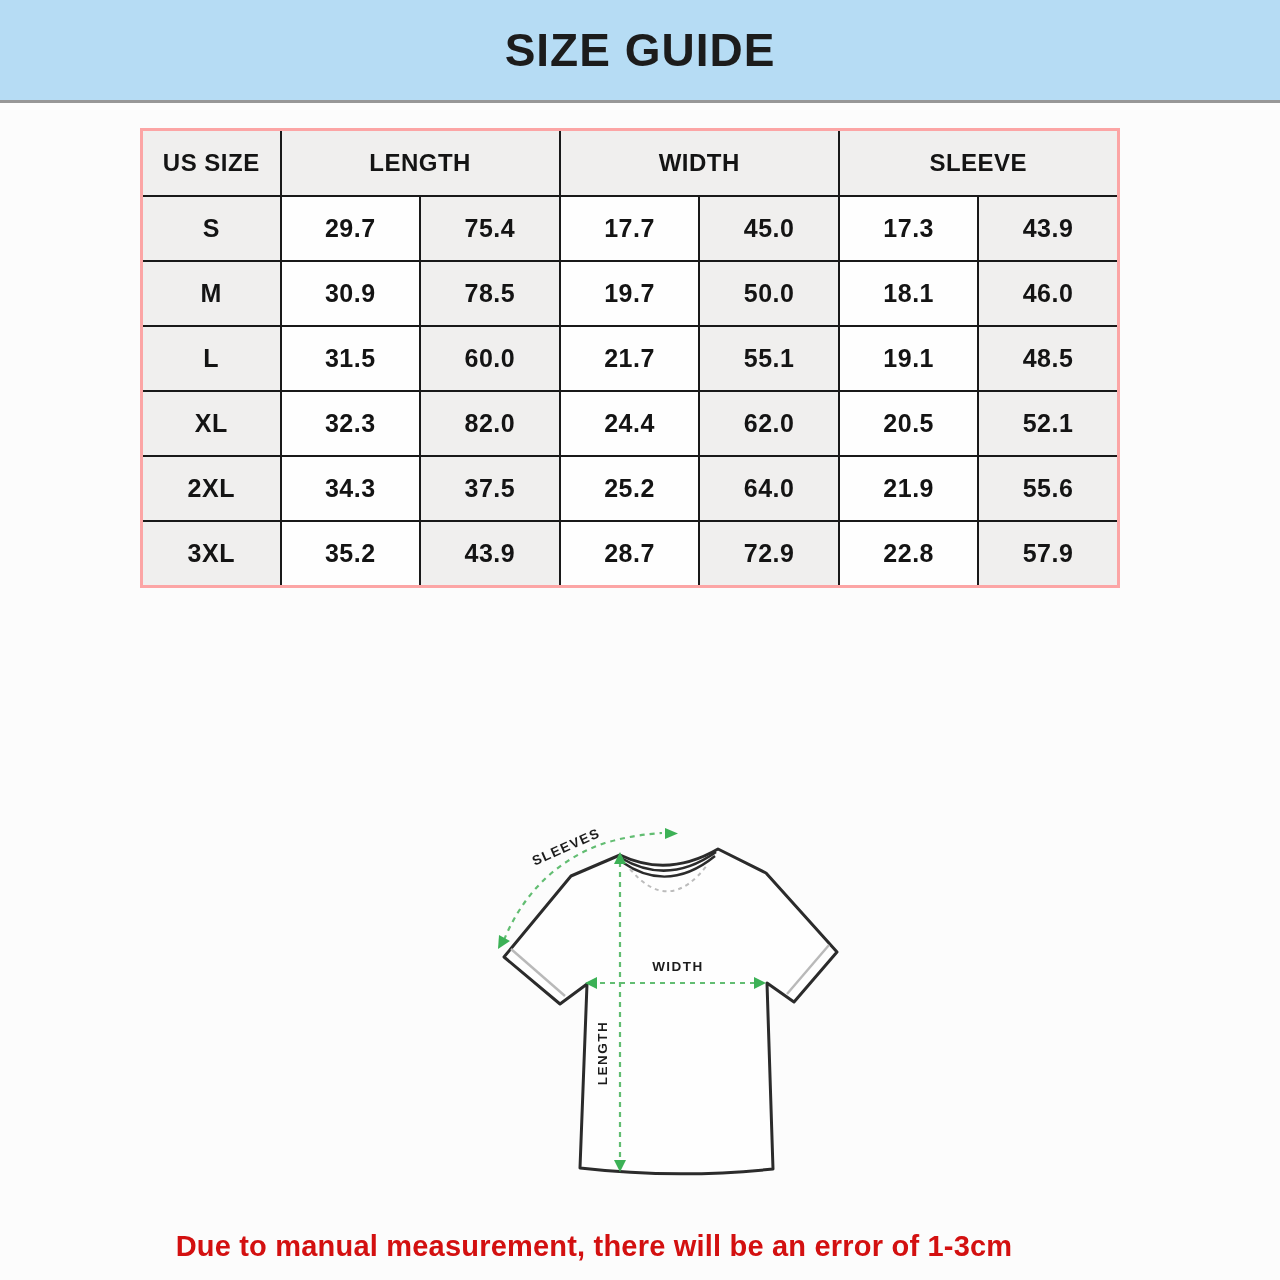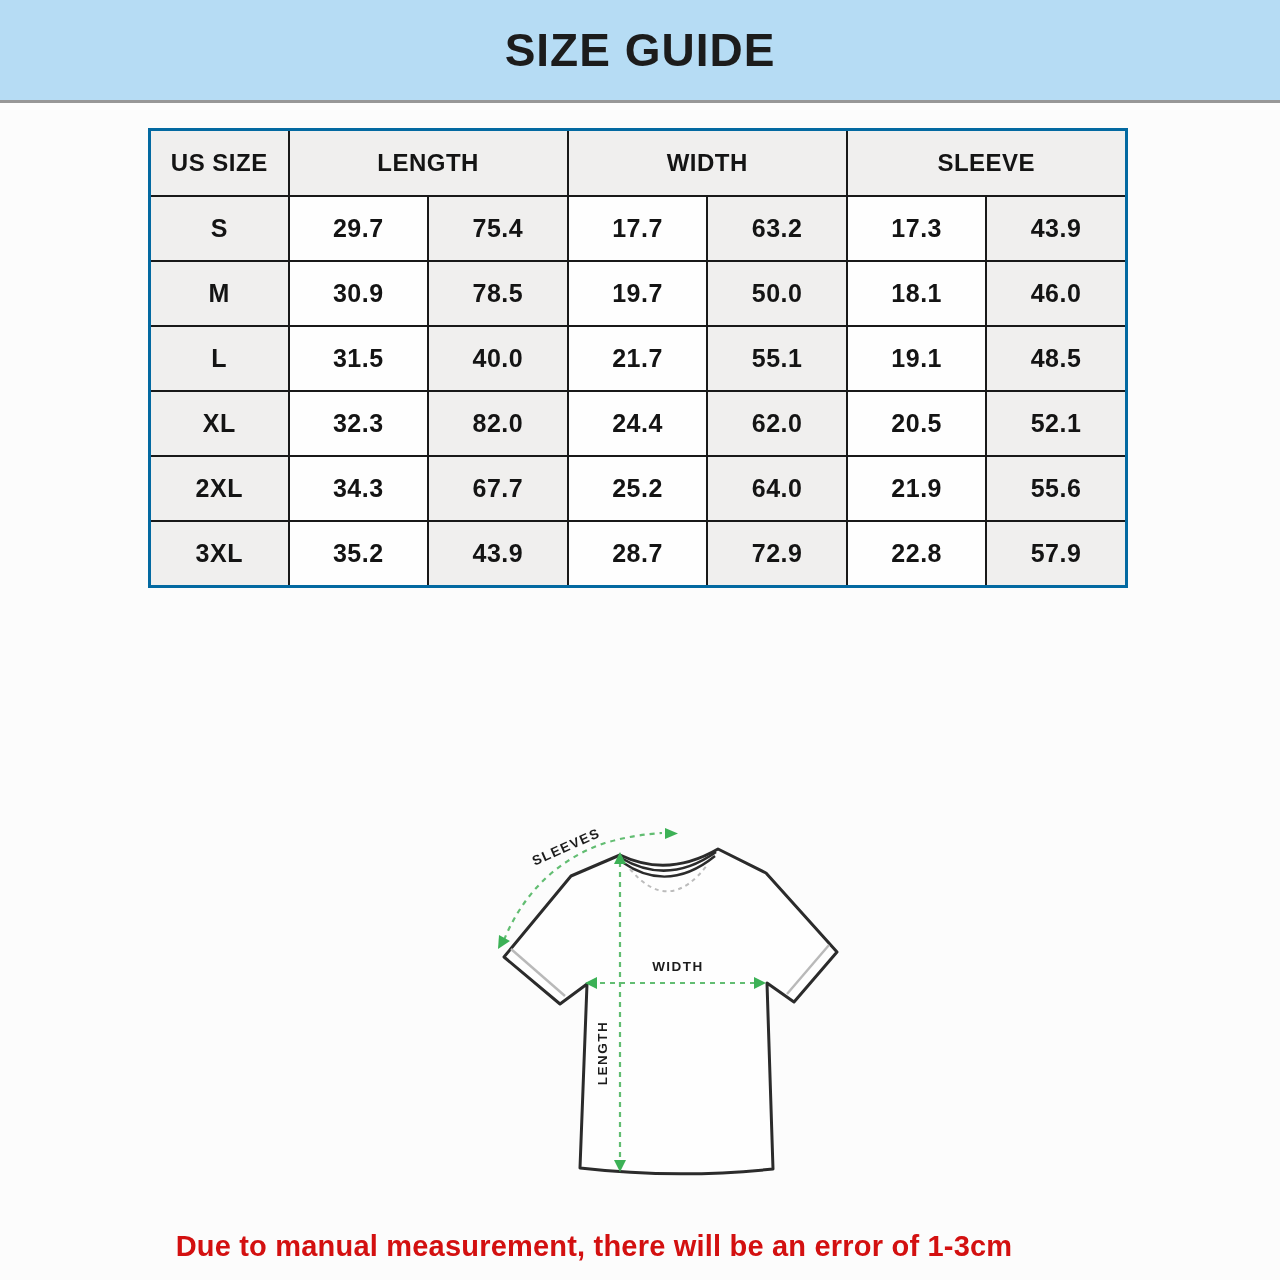--- a/index.html
+++ b/index.html
@@ -13,23 +13,23 @@
   .banner{
     position:absolute;top:0;left:0;width:1280px;height:100px;
     background:#b6dcf4;border-bottom:3px solid #979797;
     display:flex;align-items:center;justify-content:center;
   }
   .banner .title{
     font-size:46px;font-weight:bold;color:#1c1c1c;letter-spacing:1px;margin:0;
   }
   
   table.size-chart{
-    position:absolute;left:148px;top:128px;width:977px;
+    position:absolute;left:140px;top:128px;width:977px;
     border-collapse:collapse;table-layout:fixed;
-    border:3px solid #0369a1;
+    border:3px solid #fca5a5;
   }
   table.size-chart th, table.size-chart td{
     border:2px solid #191919;
     text-align:center;vertical-align:middle;
     font-weight:bold;color:#141414;padding:0;
     letter-spacing:0.5px;
   }
   table.size-chart th{font-size:24px;height:64px;}
   table.size-chart td{font-size:25px;height:63px;}
   .g{background:#f0efee;}
@@ -69,55 +69,55 @@
     <th class="g">US SIZE</th>
     <th class="g" colspan="2">LENGTH</th>
     <th class="g" colspan="2">WIDTH</th>
     <th class="g" colspan="2">SLEEVE</th>
   </tr>
   <tr>
     <td class="g">S</td>
     <td class="w">29.7</td>
     <td class="g">75.4</td>
     <td class="w">17.7</td>
-    <td class="g">63.2</td>
+    <td class="g">45.0</td>
     <td class="w">17.3</td>
     <td class="g">43.9</td>
   </tr>
   <tr>
     <td class="g">M</td>
     <td class="w">30.9</td>
     <td class="g">78.5</td>
     <td class="w">19.7</td>
     <td class="g">50.0</td>
     <td class="w">18.1</td>
     <td class="g">46.0</td>
   </tr>
   <tr>
     <td class="g">L</td>
     <td class="w">31.5</td>
-    <td class="g">40.0</td>
+    <td class="g">60.0</td>
     <td class="w">21.7</td>
     <td class="g">55.1</td>
     <td class="w">19.1</td>
     <td class="g">48.5</td>
   </tr>
   <tr>
     <td class="g">XL</td>
     <td class="w">32.3</td>
     <td class="g">82.0</td>
     <td class="w">24.4</td>
     <td class="g">62.0</td>
     <td class="w">20.5</td>
     <td class="g">52.1</td>
   </tr>
   <tr>
     <td class="g">2XL</td>
     <td class="w">34.3</td>
-    <td class="g">67.7</td>
+    <td class="g">37.5</td>
     <td class="w">25.2</td>
     <td class="g">64.0</td>
     <td class="w">21.9</td>
     <td class="g">55.6</td>
   </tr>
   <tr>
     <td class="g">3XL</td>
     <td class="w">35.2</td>
     <td class="g">43.9</td>
     <td class="w">28.7</td>

